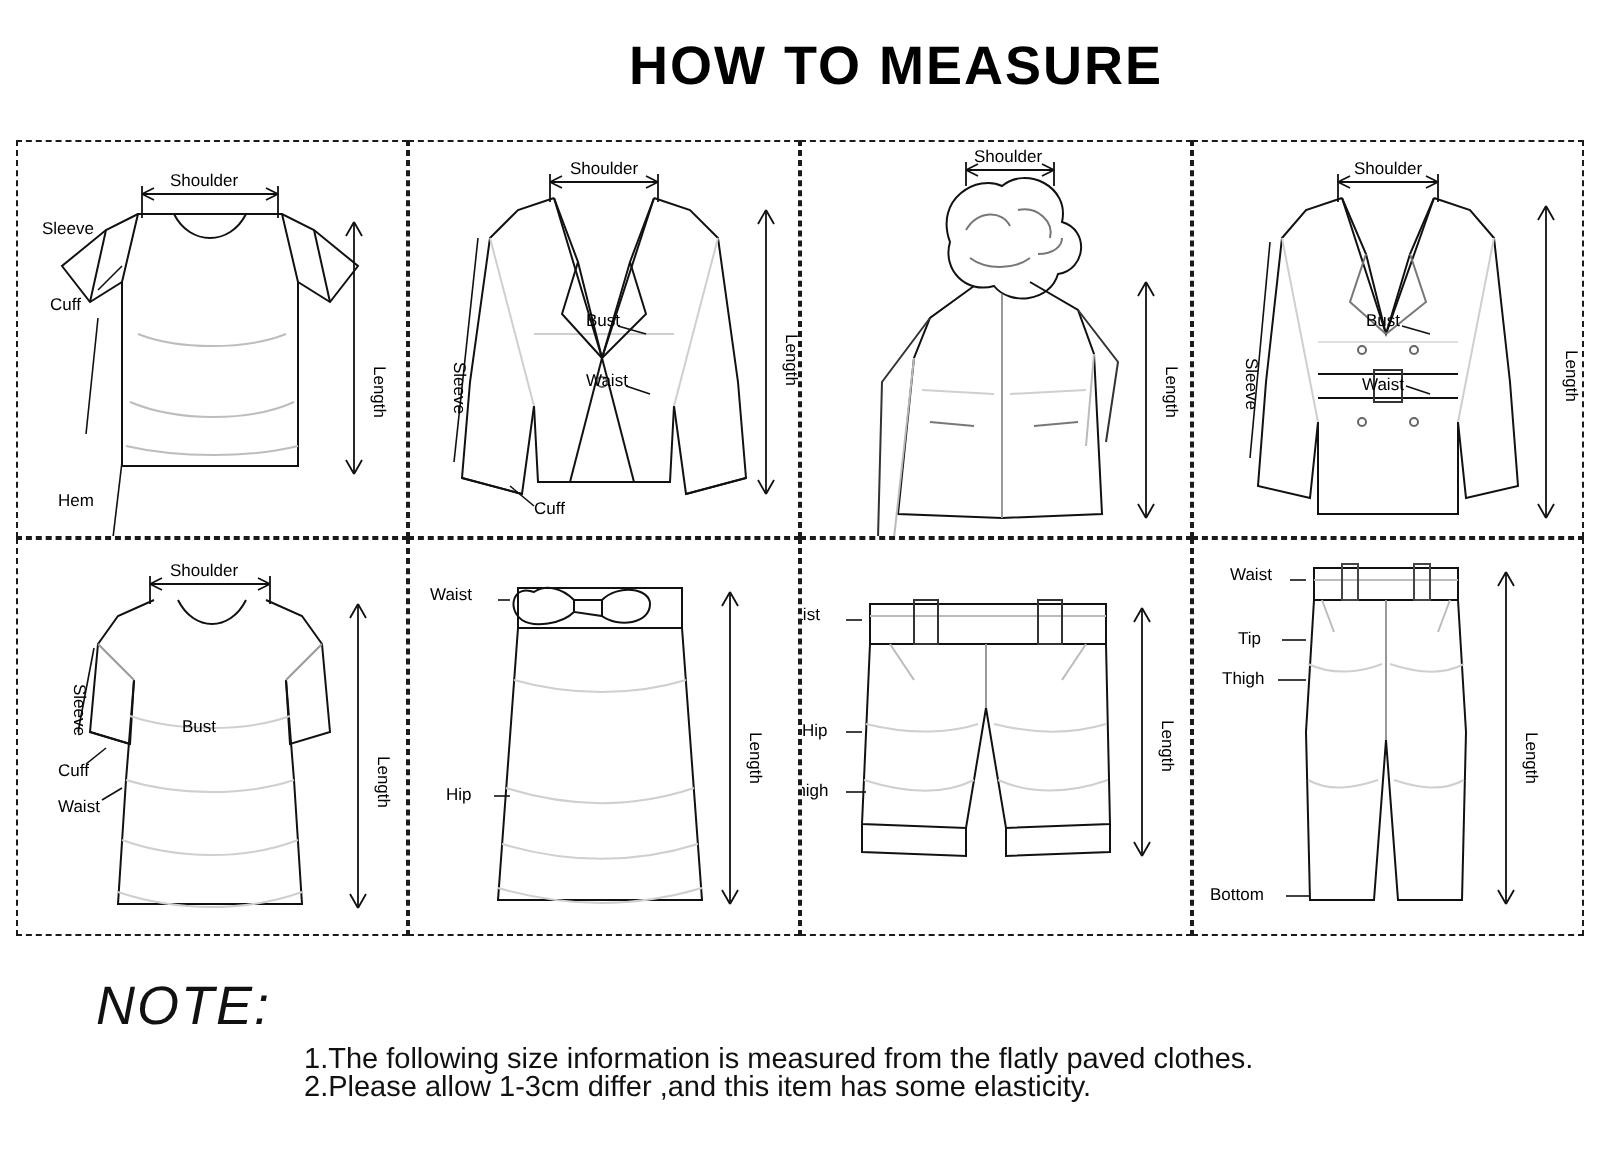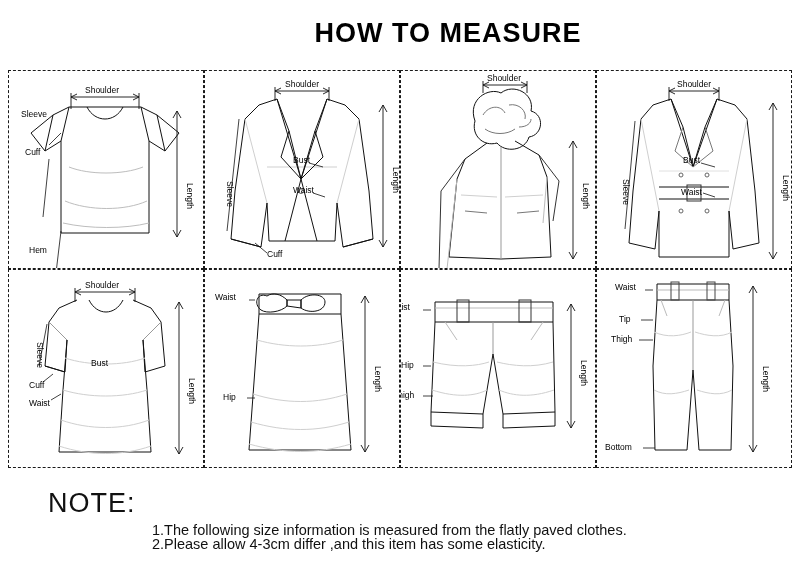--- a/index.html
+++ b/index.html
@@ -56,20 +56,21 @@
     top: 480px;
     width: 800px;
   }
   .note-word {
     position: absolute;
     left: 48px;
     top: 8px;
     font-size: 27px;
     letter-spacing: 1px;
     color: #111;
+    font-style: italic;
   }
   .note-line1 {
     position: absolute;
     left: 152px;
     top: 18px;
     font-size: 14.5px;
     color: #111;
     margin-top: 24px;
   }
   .note-line2 {
@@ -425,16 +426,16 @@
           <text x="166" y="96" transform="rotate(90 166 96)">Length</text>
         </g>
       </svg>
     </div>
 
   </div>
 
   <div class="note">
     <div class="note-word">NOTE:</div>
     <div class="note-line1">1.The following size information is measured from the flatly paved clothes.</div>
-    <div class="note-line2">2.Please allow 4-3cm differ ,and this item has some elasticity.</div>
+    <div class="note-line2">2.Please allow 1-3cm differ ,and this item has some elasticity.</div>
   </div>
 
 </div>
 
 </body></html>

